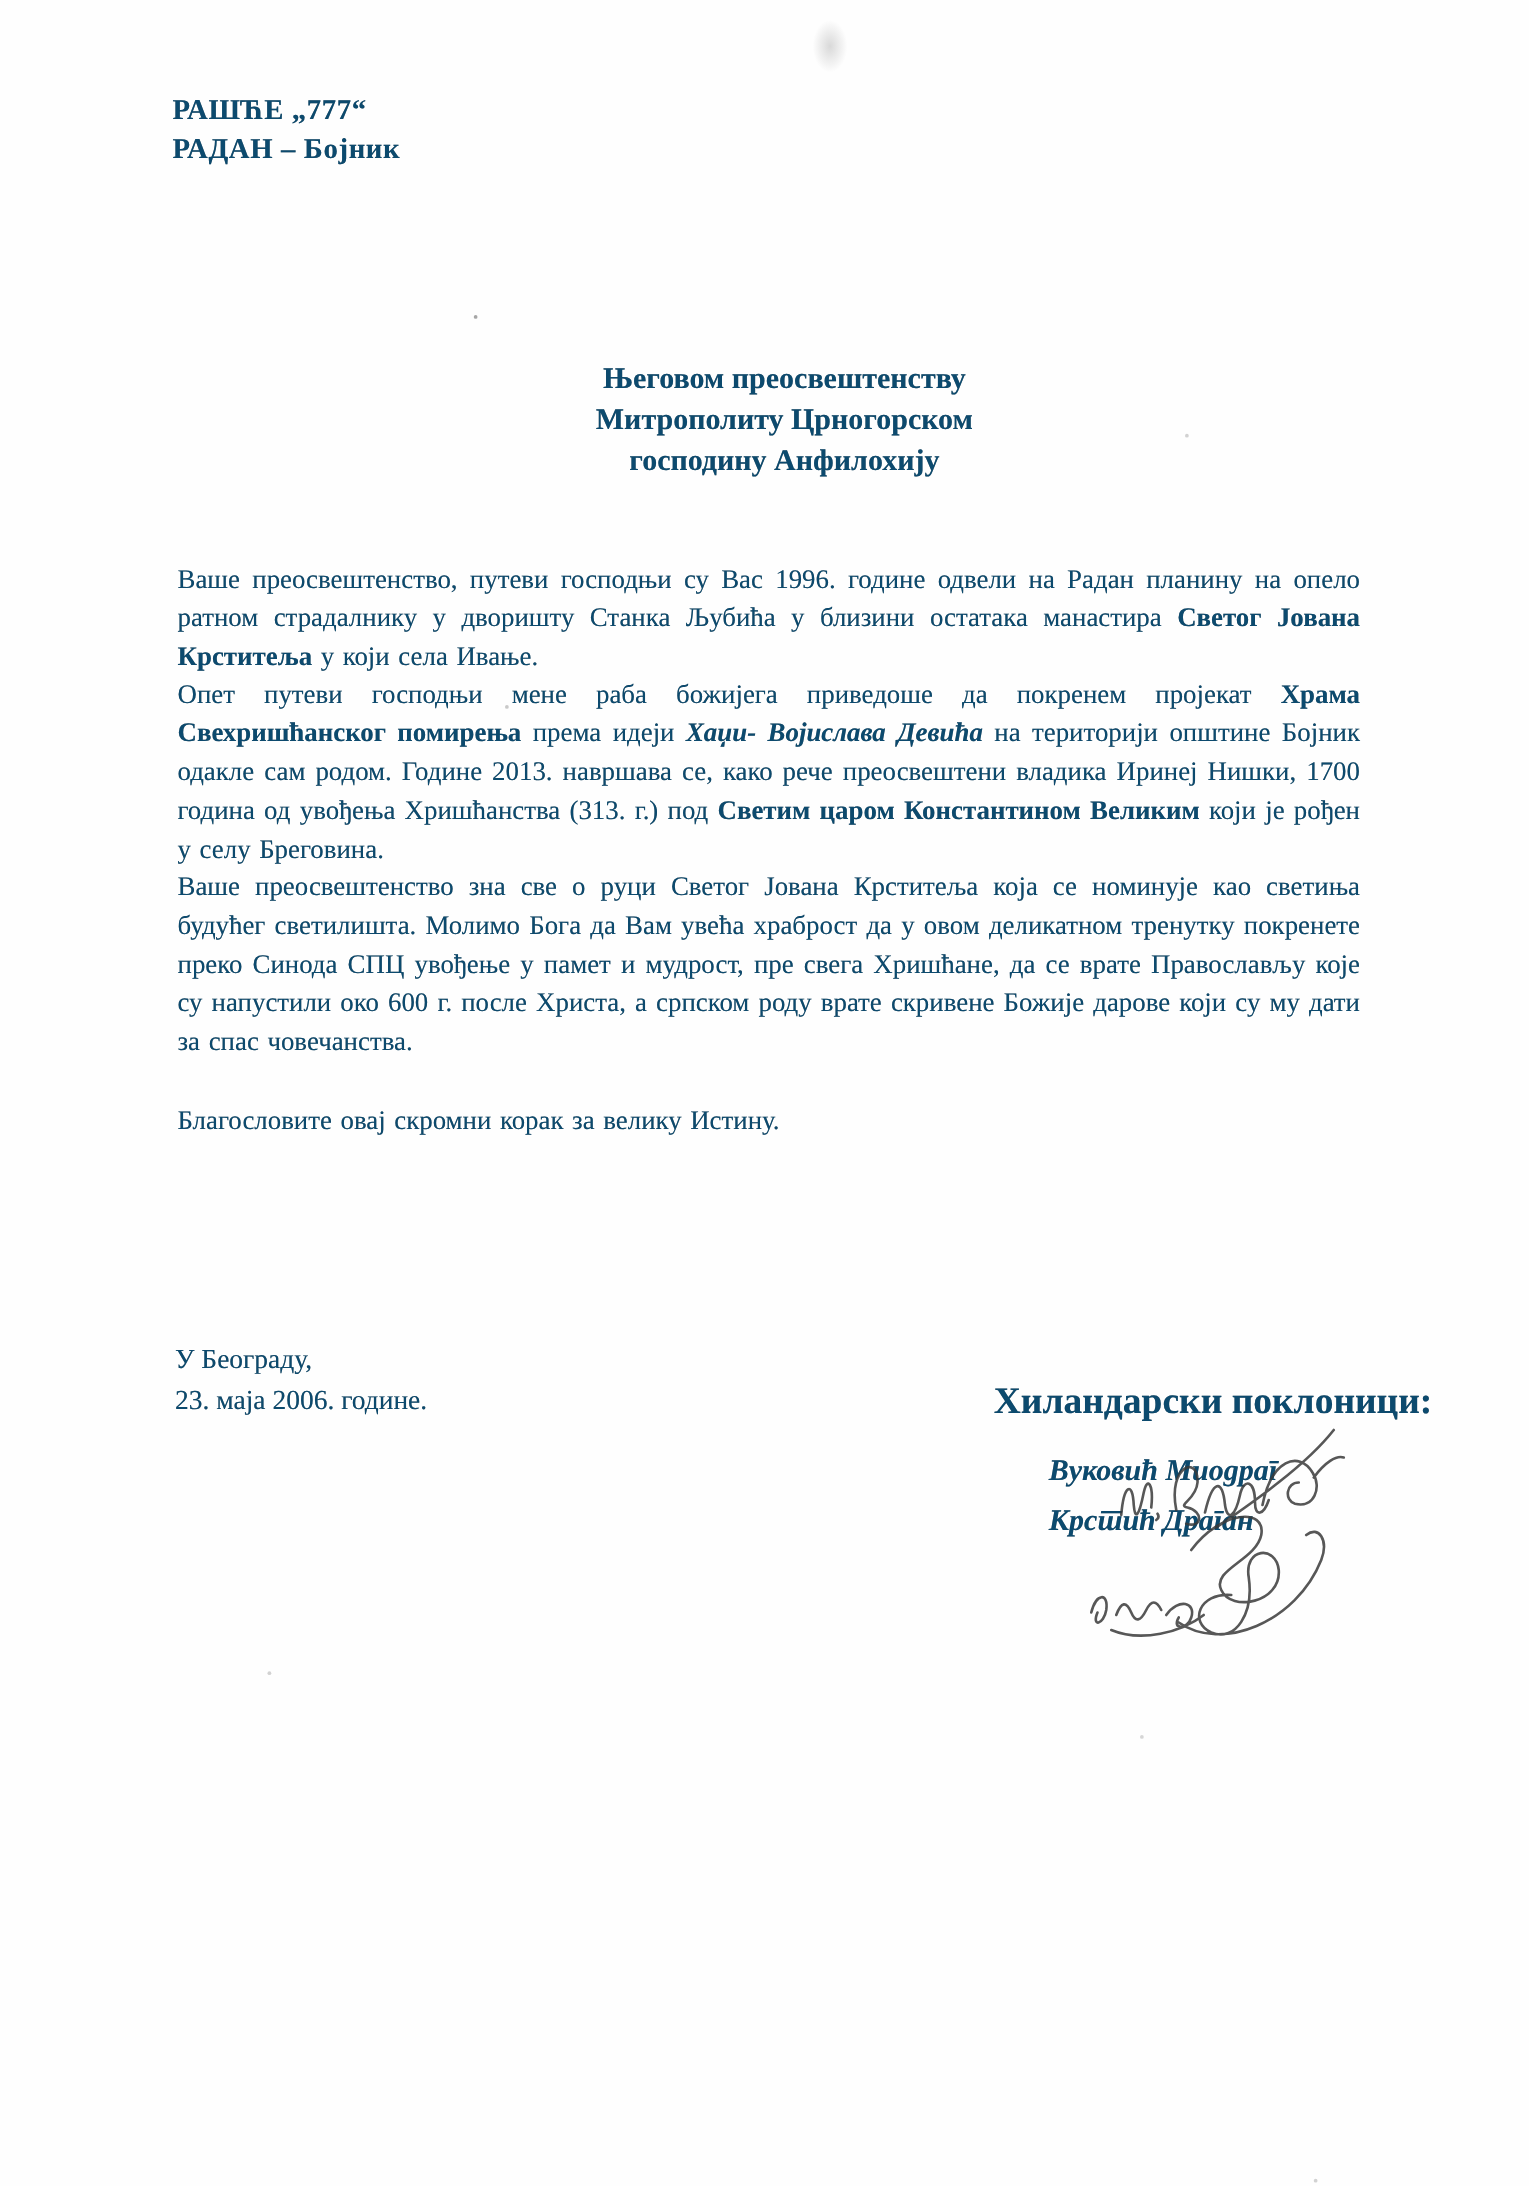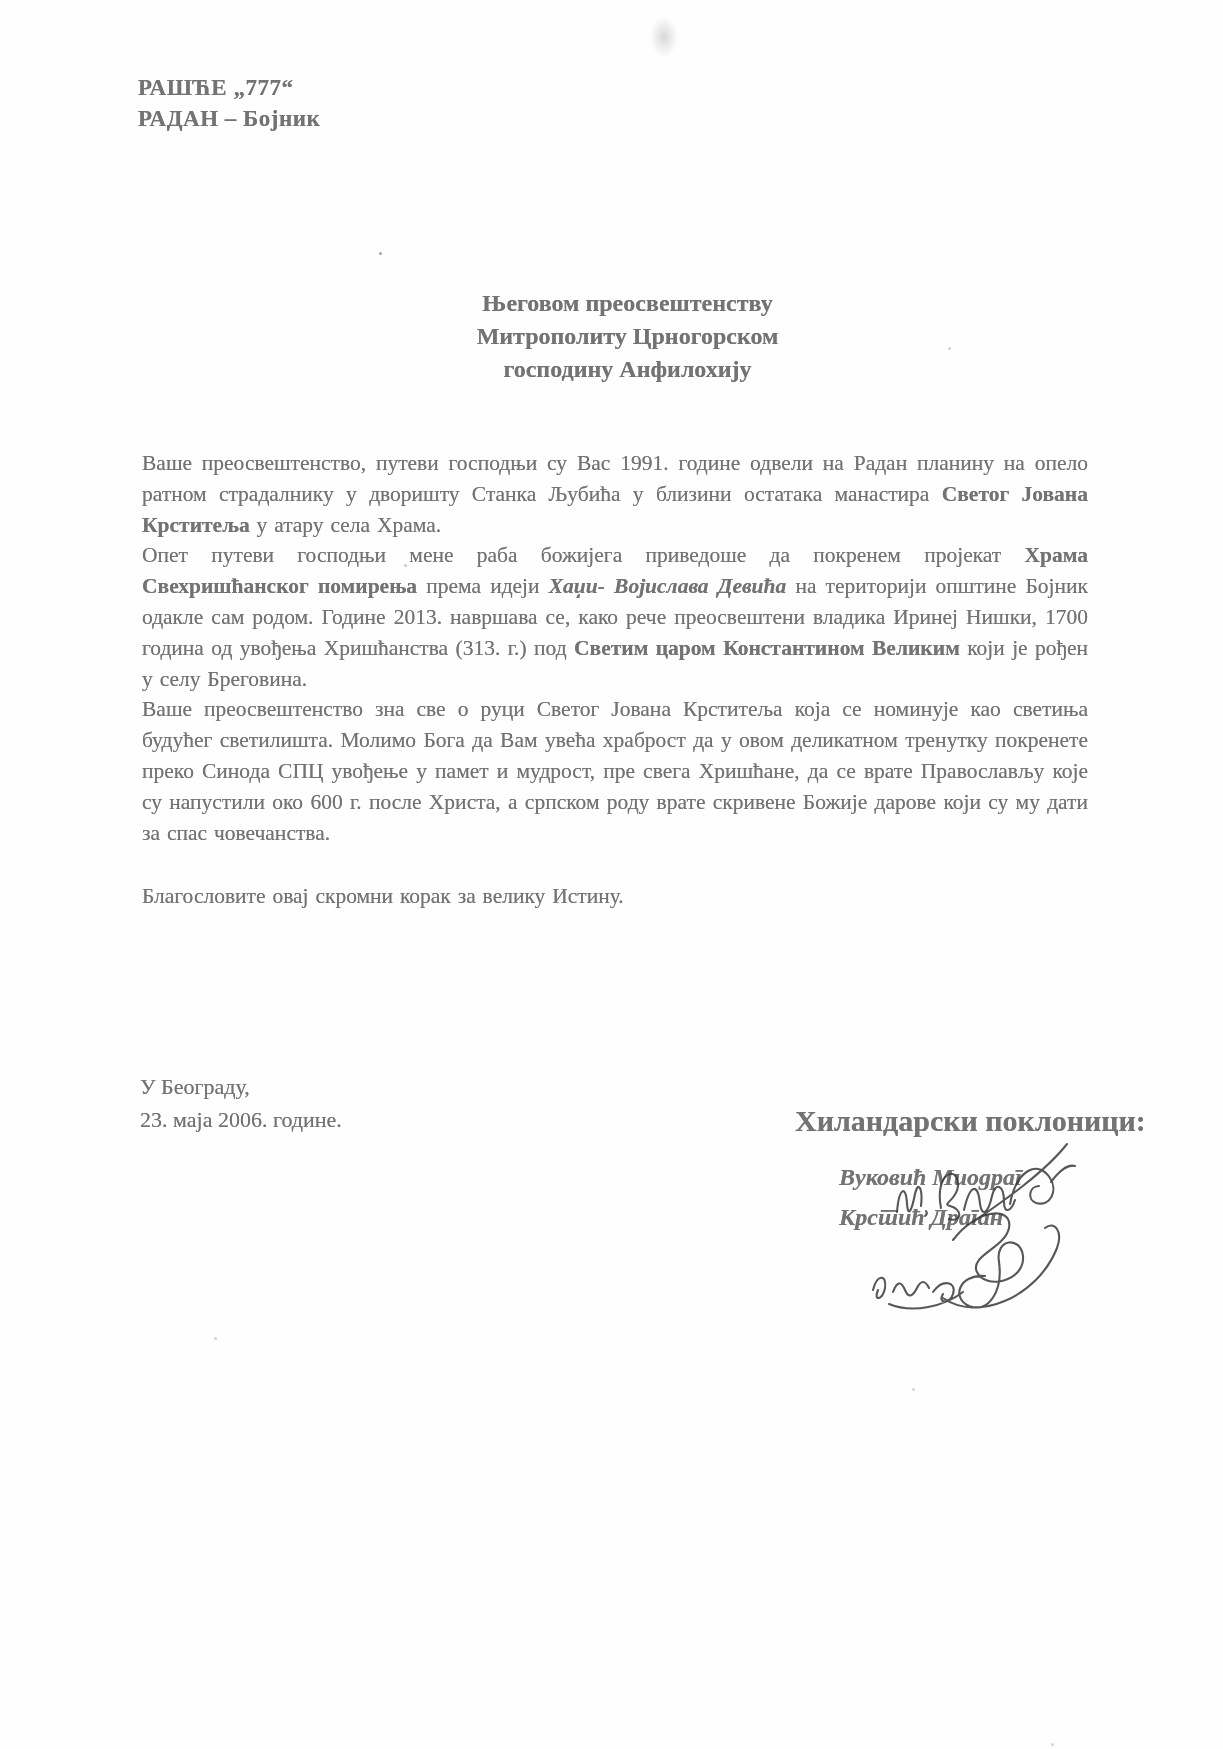--- a/index.html
+++ b/index.html
@@ -3,21 +3,21 @@
 <meta charset="utf-8">
 <style>
   html, body { margin: 0; padding: 0; background: #e9e9e9; }
   .page {
     position: relative;
     width: 1223px;
     height: 1749px;
     margin: 0 auto;
     background: #fefefe;
     font-family: "Liberation Serif", "DejaVu Serif", serif;
-    color: #737373;
+    color: #0c4a6e;
     overflow: hidden;
   }
   .scan-ink { text-shadow: 0 0 0.5px rgba(30,30,30,.45); }
 
   .letterhead {
     position: absolute;
     left: 138px;
     top: 72px;
     font-weight: bold;
     font-size: 23px;
@@ -119,21 +119,21 @@
     <div>РАДАН – Бојник</div>
   </div>
 
   <div class="recipient scan-ink">
     <div>Његовом преосвештенству</div>
     <div>Митрополиту Црногорском</div>
     <div>господину Анфилохију</div>
   </div>
 
   <div class="body-text scan-ink">
-    <p><span>Ваше преосвештенство, путеви господњи су Вас 1991. године одвели на Радан планину на опело ратном страдалнику у дворишту Станка Љубића у близини остатака манастира </span><span style="font-weight: bold;">Светог Јована Крститеља</span><span> у атару села Храма.</span></p>
+    <p><span>Ваше преосвештенство, путеви господњи су Вас 1996. године одвели на Радан планину на опело ратном страдалнику у дворишту Станка Љубића у близини остатака манастира </span><span style="font-weight: bold;">Светог Јована Крститеља</span><span> у који села Ивање.</span></p>
     <p><span>Опет путеви господњи мене раба божијега приведоше да покренем пројекат </span><span style="font-weight: bold;">Храма Свехришћанског помирења</span><span> према идеји </span><span style="font-weight: bold; font-style: italic;">Хаџи- Војислава Девића</span><span> на територији општине Бојник одакле сам родом. Године 2013. навршава се, како рече преосвештени владика Иринеј Нишки, 1700 година од увођења Хришћанства (313. г.) под </span><span style="font-weight: bold;">Светим царом Константином Великим</span><span> који је рођен у селу Бреговина.</span></p>
     <p><span>Ваше преосвештенство зна све о руци Светог Јована Крститеља која се номинује као светиња будућег светилишта. Молимо Бога да Вам увећа храброст да у овом деликатном тренутку покренете преко Синода СПЦ увођење у памет и мудрост, пре свега Хришћане, да се врате Православљу које су напустили око 600 г. после Христа, а српском роду врате скривене Божије дарове који су му дати за спас човечанства.</span></p>
     <p class="blessing">Благословите овај скромни корак за велику Истину.</p>
   </div>
 
   <div class="dateline scan-ink">
     <div>У Београду,</div>
     <div>23. маја 2006. године.</div>
   </div>
 

